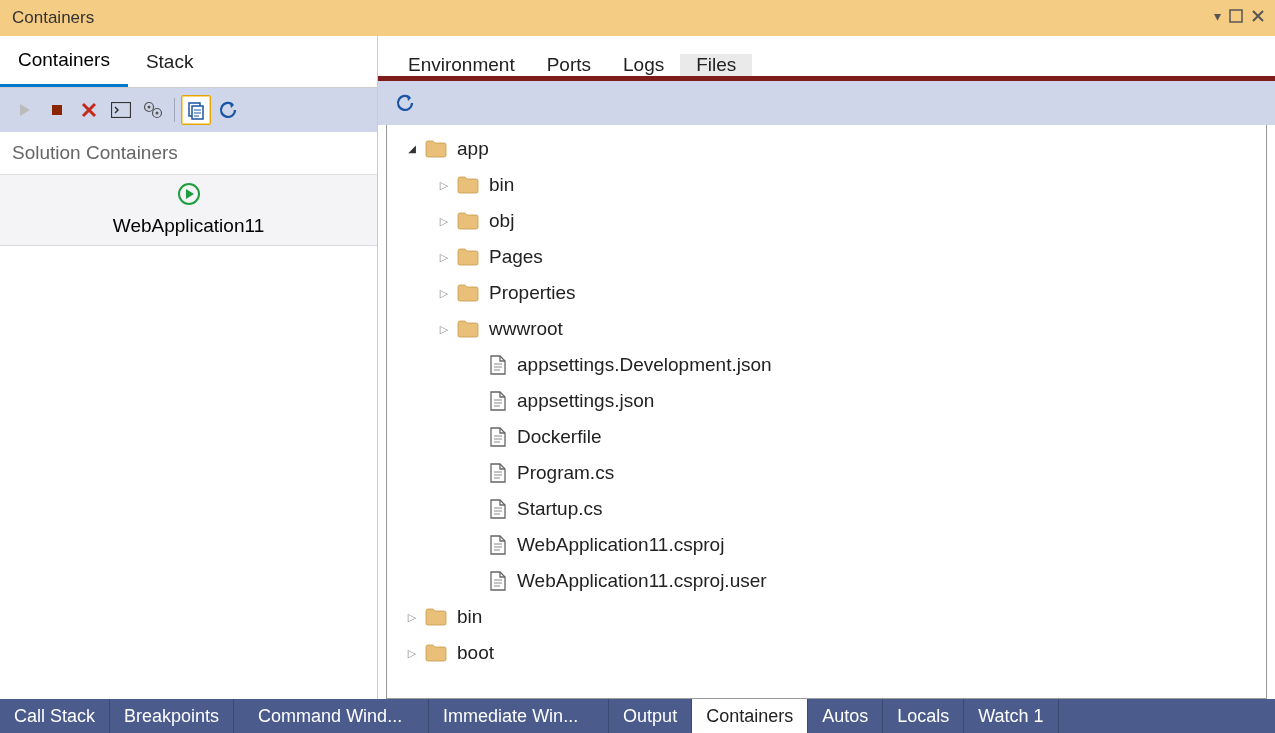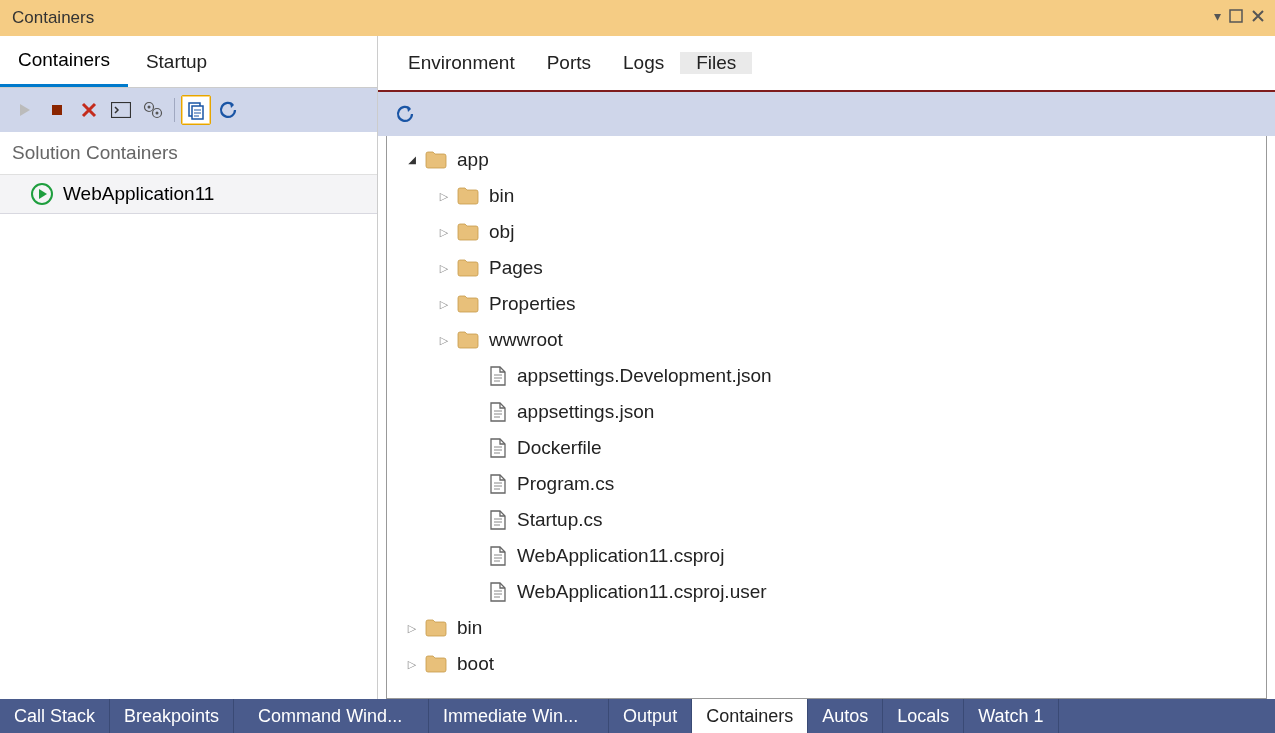--- a/index.html
+++ b/index.html
@@ -20,27 +20,27 @@
   .left-tab { padding: 0 18px; display: flex; align-items: center; font-size: 19px; color: #222; cursor: default; position: relative; }
   .left-tab.active { border-bottom: 3px solid #007acc; color: #000; }
   
   .left-toolbar { height: 44px; background: #cfd6ea; display: flex; align-items: center; padding: 0 10px; gap: 2px; }
   .tb-btn { width: 30px; height: 30px; display: flex; align-items: center; justify-content: center; cursor: default; border-radius: 2px; }
   .tb-btn.selected { background: #fff; border: 1px solid #e5a500; box-shadow: 0 0 0 1px #ffd77a inset; }
   .tb-sep { width: 1px; height: 24px; background: #a0a8c0; margin: 0 4px; }
   
   .left-header { padding: 10px 12px; color: #666; font-size: 19px; border-bottom: 1px solid #e0e0e0; }
   
-  .solution-item { display: flex; align-items: center; gap: 10px; padding: 8px 31px; font-size: 19px; background: #f4f4f6; border-bottom: 1px solid #d8d8e0; cursor: default; }
+  .solution-item { display: flex; align-items: center; gap: 10px; padding: 8px 14px; font-size: 19px; background: #f4f4f6; border-bottom: 1px solid #d8d8e0; cursor: default; flex-direction: column; }
   .play-circle { width: 22px; height: 22px; }
   
   
   .right-panel { flex: 1; display: flex; flex-direction: column; background: #fff; min-width: 0; }
   
-  .right-tabs { height: 56px; display: flex; align-items: center; padding-left: 14px; border-bottom: 2px solid #7f1d1d; }
+  .right-tabs { height: 45px; display: flex; align-items: flex-end; padding-left: 14px; border-bottom: 5px solid #7f1d1d; }
   .right-tab { padding: 0 16px; display: flex; align-items: center; font-size: 19px; color: #222; cursor: default; }
   .right-tab.active { background: #eaeaea; }
   
   .right-toolbar { height: 44px; background: #cfd6ea; display: flex; align-items: center; padding: 0 12px; }
   
   .tree-container { flex: 1; overflow-y: scroll; padding: 6px 0; border: 1px solid #999; border-top: none; margin: 0 8px; }
   .tree-container::-webkit-scrollbar { width: 18px; }
   .tree-container::-webkit-scrollbar-track { background: #f0f0f0; }
   .tree-container::-webkit-scrollbar-thumb { background: #c0c0c0; }
   
@@ -82,21 +82,21 @@
         </svg>
     </span>
   </div>
 </div>
 
 <div class="main">
 
   <div class="left-panel">
     <div class="left-tabs">
       <div class="left-tab active">Containers</div>
-      <div class="left-tab">Startup</div>
+      <div class="left-tab">Stack</div>
     </div>
     <div class="left-toolbar">
       <div class="tb-btn">
         <svg width="16" height="16" viewBox="0 0 16 16">
             <path d="M3 2 L13 8 L3 14 Z" fill="#bbb"></path>
           </svg>
       </div>
       <div class="tb-btn">
         <svg width="14" height="14" viewBox="0 0 14 14">
             <rect x="2" y="2" width="10" height="10" fill="#8b2500"></rect>

